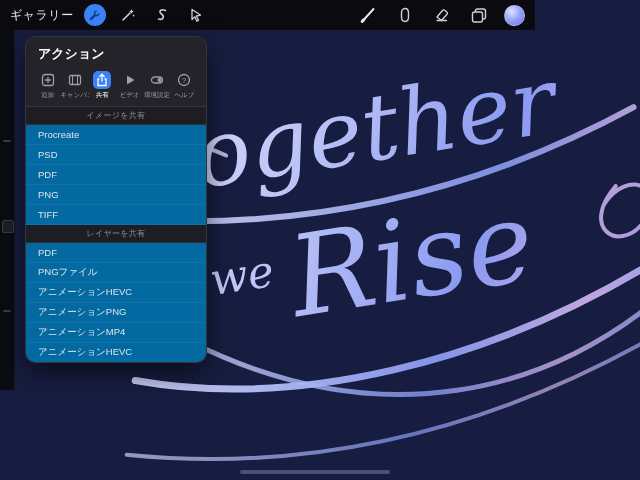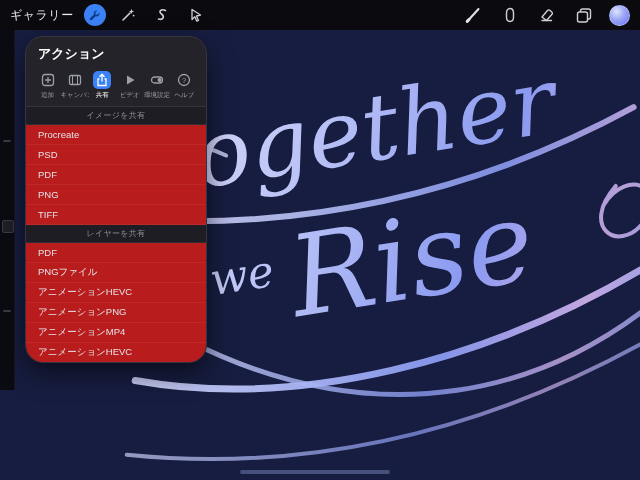--- a/index.html
+++ b/index.html
@@ -3,52 +3,52 @@
 <meta charset="utf-8">
 <style>
   html,body{margin:0;padding:0;background:#000;}
   #screen{
     position:relative;width:640px;height:480px;overflow:hidden;
     font-family:"Liberation Sans",sans-serif;
     background:#171d40;
   }
   
   #topbar{
-    position:absolute;left:0;top:0;width:640px;height:30px;
+    position:absolute;left:0;top:0;width:535px;height:30px;
     background:#0b0b0f;display:flex;align-items:center;z-index:30;
   }
   .tb-left{display:flex;align-items:center;gap:10px;padding-left:10px;}
   .tb-right{margin-left:auto;display:flex;align-items:center;gap:13px;padding-right:10px;}
   .gallery-label{color:#e9e9ee;font-size:12px;letter-spacing:.5px;cursor:default;}
   .tb-icon{width:24px;height:24px;display:flex;align-items:center;justify-content:center;}
   .wrench-btn{width:22px;height:22px;border-radius:50%;background:#3c82f7;display:flex;align-items:center;justify-content:center;}
   .color-swatch{width:19px;height:19px;border-radius:50%;
     background:radial-gradient(circle at 35% 30%,#dfe4ff 0%,#9aa6f5 45%,#6b6ff0 100%);
     border:1px solid rgba(255,255,255,.25);}
   
   #menu{
     position:absolute;left:25px;top:36px;width:180px;z-index:40;
-    background:#232329;border-radius:18px;box-shadow:0 10px 26px rgba(0,0,0,.55);
+    background:#232329;border-radius:10px;box-shadow:0 10px 26px rgba(0,0,0,.55);
     overflow:hidden;border:1px solid #35353c;
   }
   .menu-title{color:#fff;font-size:13px;font-weight:bold;padding:8px 12px 6px 12px;}
   .tabs{display:flex;justify-content:space-between;padding:2px 8px 6px 8px;border-bottom:1px solid #34343a;}
   .tab{width:27px;display:flex;flex-direction:column;align-items:center;gap:2px;cursor:pointer;}
   .tab .ticon{width:18px;height:18px;display:flex;align-items:center;justify-content:center;}
   .tab .tlabel{font-size:6.5px;color:#9da0a8;white-space:nowrap;overflow:hidden;max-width:29px;}
   .tab.selected .ticon{background:#3c82f7;border-radius:5px;}
   .tab.selected .tlabel{color:#ffffff;}
   .sec-header{
     font-size:8px;color:#8e8f96;background:#1d1d23;
     padding:3px 12px;border-bottom:1px solid #2f2f36;letter-spacing:.3px;text-align:center;
   }
   .row{
     height:19px;display:flex;align-items:center;padding:0 12px;
     font-size:9.5px;color:#e2e3e8;border-bottom:1px solid rgba(255,255,255,.06);
-    cursor:pointer;background:#b91c1c;
+    cursor:pointer;background:#0369a1;
   }
   .row:last-child{border-bottom:none;}
   
   #sidebar{
     position:absolute;left:0;top:30px;width:14px;height:360px;z-index:20;
     background:#0b0c12;border-right:1px solid rgba(255,255,255,.05);
   }
   .slider-notch{position:absolute;left:3px;width:8px;height:2px;background:#3a3b45;border-radius:1px;}
   .modify-btn{
     position:absolute;left:2px;top:190px;width:10px;height:11px;

